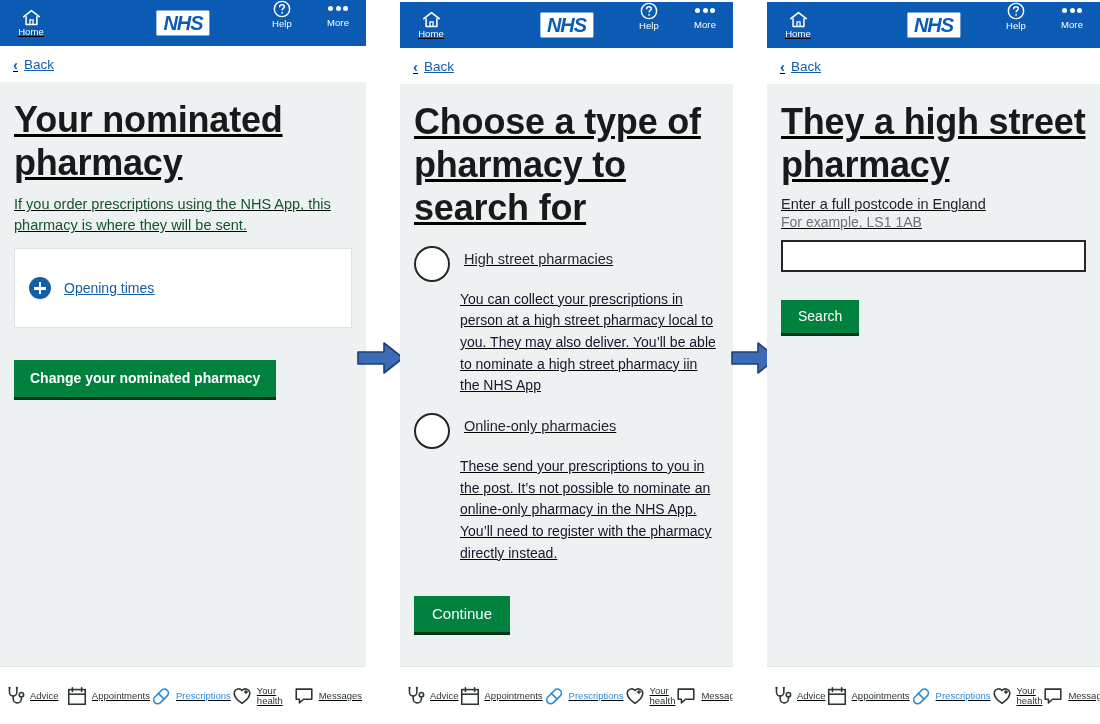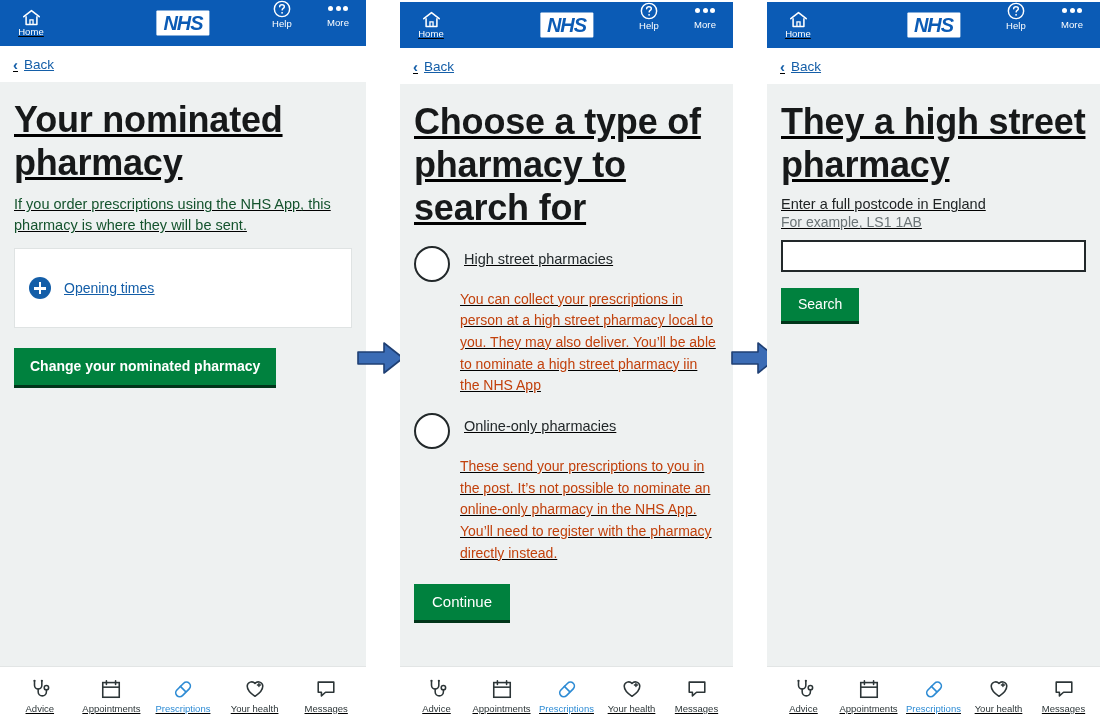--- a/index.html
+++ b/index.html
@@ -131,36 +131,37 @@
     display:inline-block;
     background:#00813e;
     color:#ffffff;
     border:0;
     border-bottom:3px solid #00351a;
     font-size:14px;
     font-weight:bold;
     font-family:"Liberation Sans", sans-serif;
     padding:11px 16px 10px 16px;
     line-height:1.1;
+    margin-top:12px;
   }
   .btn-continue{font-weight:normal;font-size:15px;padding:10px 18px 9px 18px;}
   .btn-search{font-weight:normal;font-size:14px;padding:9px 17px 8px 17px;}
 
   
   .radio-row{display:flex;gap:14px;align-items:flex-start;margin-top:14px;}
   .radio{
     width:32px;height:32px;border-radius:50%;
     background:#fff;border:2px solid #22282a;
     flex:0 0 32px;margin-top:2px;
   }
   .radio-body{flex:1 1 auto;padding-top:6px;}
   .radio-label{font-size:14.5px;color:#22282a;line-height:1.2;}
   .radio-hint{
     margin-top:7px;
-    font-size:14px;line-height:1.55;color:#c2410c;
+    font-size:14px;line-height:1.55;color:#0f172a;
   }
   .radio-hint-indent{margin-left:46px;}
 
   
   .form-label{font-size:14.5px;color:#1d2122;margin-bottom:2px;}
   .form-hint{font-size:14px;color:#6b7476;margin-bottom:10px;}
   .txtinput{
     display:block;width:100%;
     box-sizing:border-box;
     height:32px;
@@ -176,21 +177,21 @@
   
   .bnav{
     flex:0 0 58px;
     background:#ffffff;
     border-top:1px solid #e2e5e5;
     display:flex;align-items:center;justify-content:space-around;
     padding:0 4px;
     box-sizing:border-box;
   }
   .bnav-item{
-    display:flex;flex-direction:column;align-items:center;gap:4px;
+    display:flex;align-items:center;gap:4px;
     color:#2c3537;
     font-size:9.5px;
     line-height:1;
     flex:1 1 0;
   }
   .bnav-item.active{color:#2d8bd4;}
   .bnav-item svg{display:block;}
 
   
   .arrow{position:absolute;}

